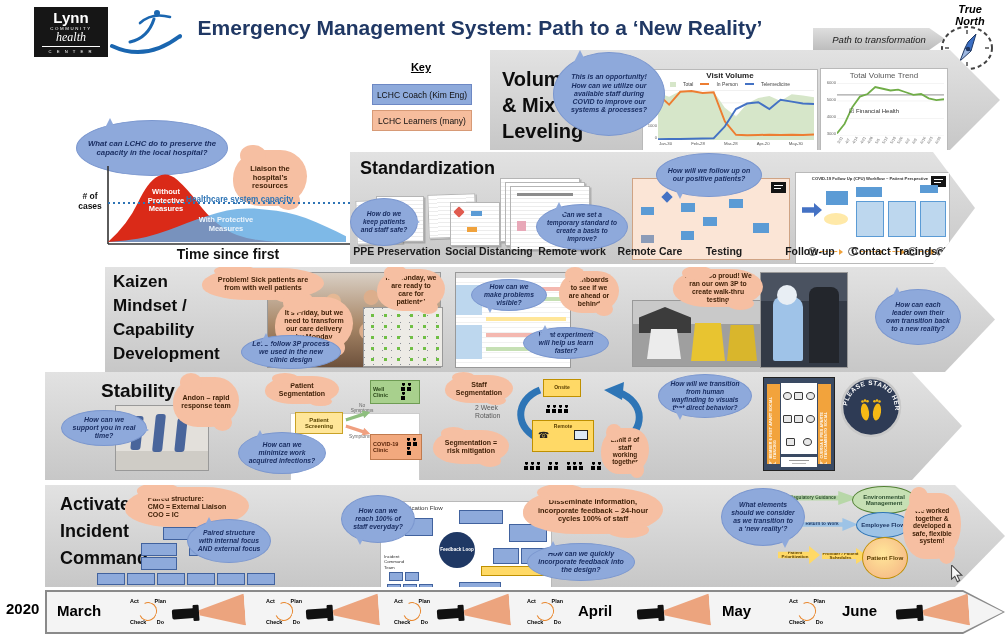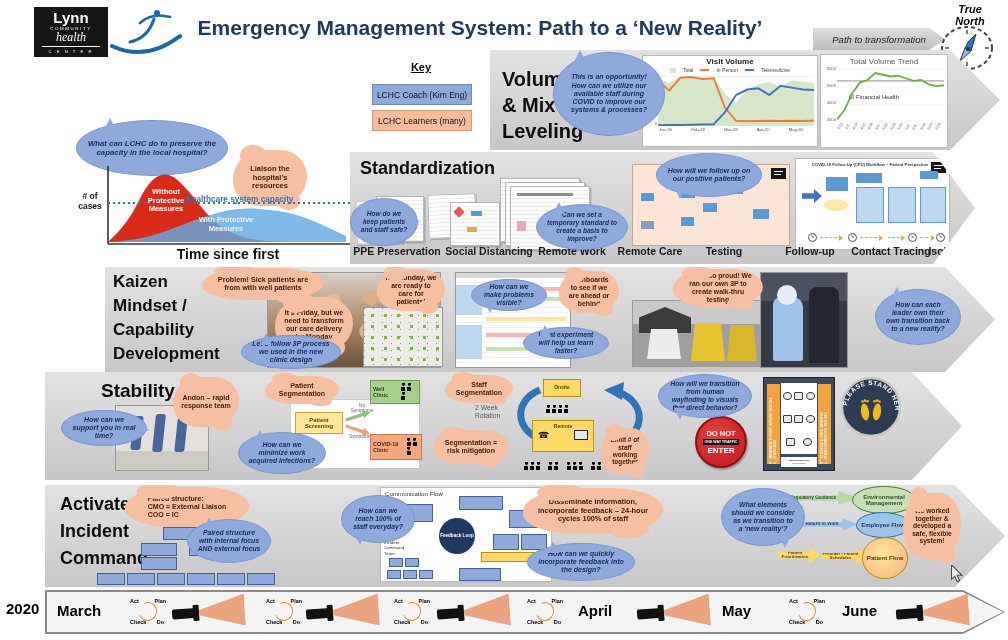--- a/index.html
+++ b/index.html
@@ -21,21 +21,21 @@
   .t-tl::after{content:'';position:absolute;top:-9px;left:18%;border:6px solid transparent;border-bottom:12px solid #8ea9db;}
   .t-r::after{content:'';position:absolute;right:-9px;top:38%;border:6px solid transparent;border-left:12px solid #8ea9db;}
 
   
   .cl{position:absolute;background:#f6bfa2;border-radius:48% 42% 50% 44%/60% 55% 62% 52%;
       display:flex;align-items:center;justify-content:center;text-align:center;
       font-weight:bold;color:#3d1e05;padding:4px 7px;box-sizing:border-box;line-height:1.15;}
   .cl::before{content:'';position:absolute;width:34%;height:38%;background:#f6bfa2;border-radius:50%;top:-9%;left:10%;}
   .cl::after{content:'';position:absolute;width:30%;height:34%;background:#f6bfa2;border-radius:50%;bottom:-8%;right:10%;}
 
-  .panel{position:absolute;background:#fff;border:1px solid #b9b9b9;box-sizing:border-box;}
+  .panel{position:absolute;background:#fff;border:1px solid #b9b9b9;box-sizing:border-box;margin-top:14px;}
   .pg{position:absolute;background:#fff;border:1px solid #b5b5b5;box-shadow:1.5px 1.5px 0 rgba(0,0,0,.18);
       background-image:repeating-linear-gradient(180deg,#fff 0 3px,#ececec 3px 4px);}
   .chip{position:absolute;display:block;}
   .mlogo{position:absolute;width:15px;height:11px;background:#141414;
       background-image:linear-gradient(#fff,#fff),linear-gradient(#fff,#fff);
       background-size:9px 1px,7px 1px;background-position:3px 3px,3px 6px;background-repeat:no-repeat;}
 
   
   .vv-title{font-weight:bold;font-size:8px;text-align:center;color:#222;padding-top:1px;}
   .vv-legend{display:flex;justify-content:center;gap:7px;font-size:5px;color:#444;align-items:center;height:8px;}
@@ -482,25 +482,20 @@
     <div class="cl" style="left:388px;top:58px;width:76px;height:34px;font-size:7px;z-index:3;">
       <span>Segmentation = risk mitigation</span>
     </div>
     <div class="cl" style="left:556px;top:56px;width:48px;height:46px;font-size:6.4px;z-index:3;">
       <span>Limit # of staff working together</span>
     </div>
 
     <div class="bb t-bl" style="left:613px;top:2px;width:94px;height:44px;font-size:6.6px;z-index:4;">
       <span>How will we transition from human wayfinding to visuals that direct behavior?</span>
     </div>
-    <div class="donot" style="left:650px;top:44px;width:48px;height:48px;">
-      <span class="l1">DO NOT</span>
-      <span class="l2">ONE WAY TRAFFIC</span>
-      <span class="l3">ENTER</span>
-    </div>
     <div class="poster" style="left:718px;top:5px;width:70px;height:92px;">
       <div class="pArr" style="left:3px;">
         <span>REMEMBER 6 FEET APART SOCIAL DISTANCING</span>
       </div>
       <div class="pArr" style="right:3px;">
         <span>RECUERDA 6 PIES APARTE DISTANCIAMIENTO SOCIAL</span>
       </div>
       <div class="pCol">
         <div class="pTile"></div>
           <div class="pTile" style="border-radius:1px;"></div>

